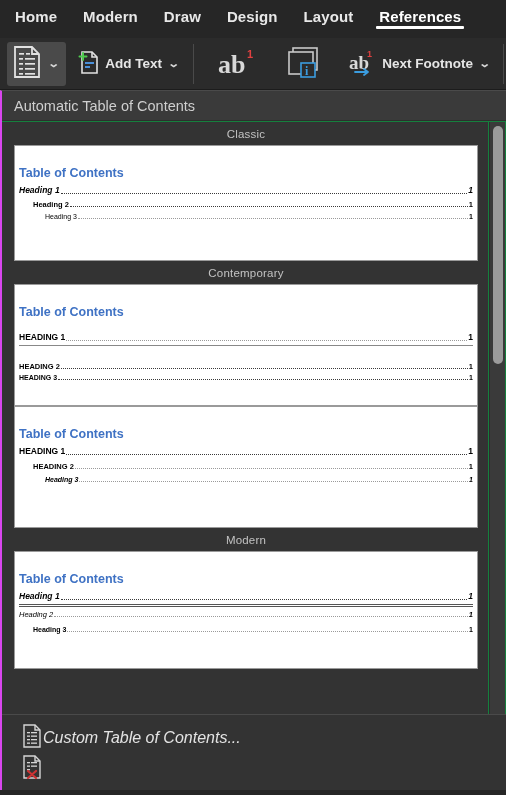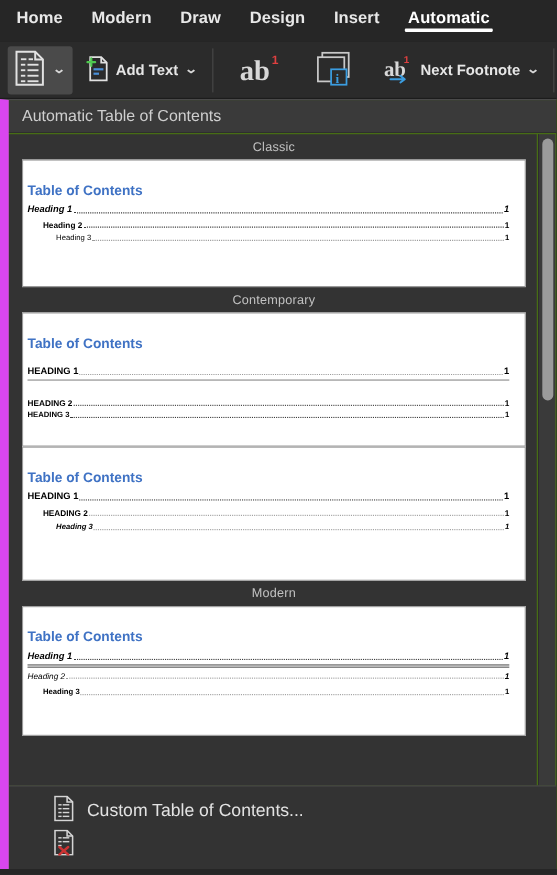--- a/index.html
+++ b/index.html
@@ -71,22 +71,22 @@
   }
   .lbl { white-space: nowrap; }
 
   
   .ico { display: block; }
 
   
   .panel {
     position: relative;
     height: 700px;
-    background: #4d7c0f;
-    border-left: 8px solid #d946ef;
+    background: #15803d;
+    border-left: 2px solid #d946ef;
     border-top: 1px solid #4a4a4a;
     overflow: hidden;
   }
   .panel-head {
     height: 30px;
     background: #3a3a3a;
     display: flex;
     align-items: center;
     padding-left: 12px;
     color: #cfcfcf;
@@ -102,21 +102,21 @@
   .g-label {
     text-align: center;
     color: #c2c2c2;
     font-size: 11.5px;
     padding: 6px 0 5px 0;
     letter-spacing: 0.2px;
   }
   .card {
     background: #ffffff;
     border: 1px solid #9a9a9a;
-    padding: 20px 14px 6px 4px;
+    padding: 20px 4px 6px 4px;
     overflow: hidden;
   }
   .toc-title {
     color: #3f72c4;
     font-size: 12.5px;
     font-weight: bold;
     margin-bottom: 6px;
     font-family: "Liberation Sans", sans-serif;
   }
   .toc-row {
@@ -169,37 +169,38 @@
     position: absolute;
     left: 0; right: 0; bottom: 0;
     height: 76px;
     background: #333333;
     border-top: 1px solid #4a4a4a;
     padding-top: 7px;
   }
   .menu-item {
     display: flex;
     align-items: center;
-    gap: 11px;
+    gap: 1px;
     height: 31px;
-    padding-left: 40px;
+    padding-left: 20px;
     color: #e3e3e3;
     font-size: 16px;
+    font-style: italic;
   }
 </style>
 </head>
 <body>
 
 <div class="ribbon-tabs">
   <div class="tab">Home</div>
   <div class="tab">Modern</div>
   <div class="tab">Draw</div>
   <div class="tab">Design</div>
-  <div class="tab">Insert</div>
-  <div class="tab active">Automatic</div>
+  <div class="tab">Layout</div>
+  <div class="tab active">References</div>
 </div>
 
 <div class="ribbon-bar">
 
   <div class="rb-group">
     <div class="tool-btn selected" style="margin-left:7px;">
       <span class="ico">
         <svg width="30" height="34" viewBox="0 0 30 34">
           <path d="M3 2 h17 l7 7 v23 h-24 z" fill="none" stroke="#e2e2e2" stroke-width="1.8"></path>
           <path d="M20 2 v7 h7" fill="none" stroke="#e2e2e2" stroke-width="1.8"></path>

